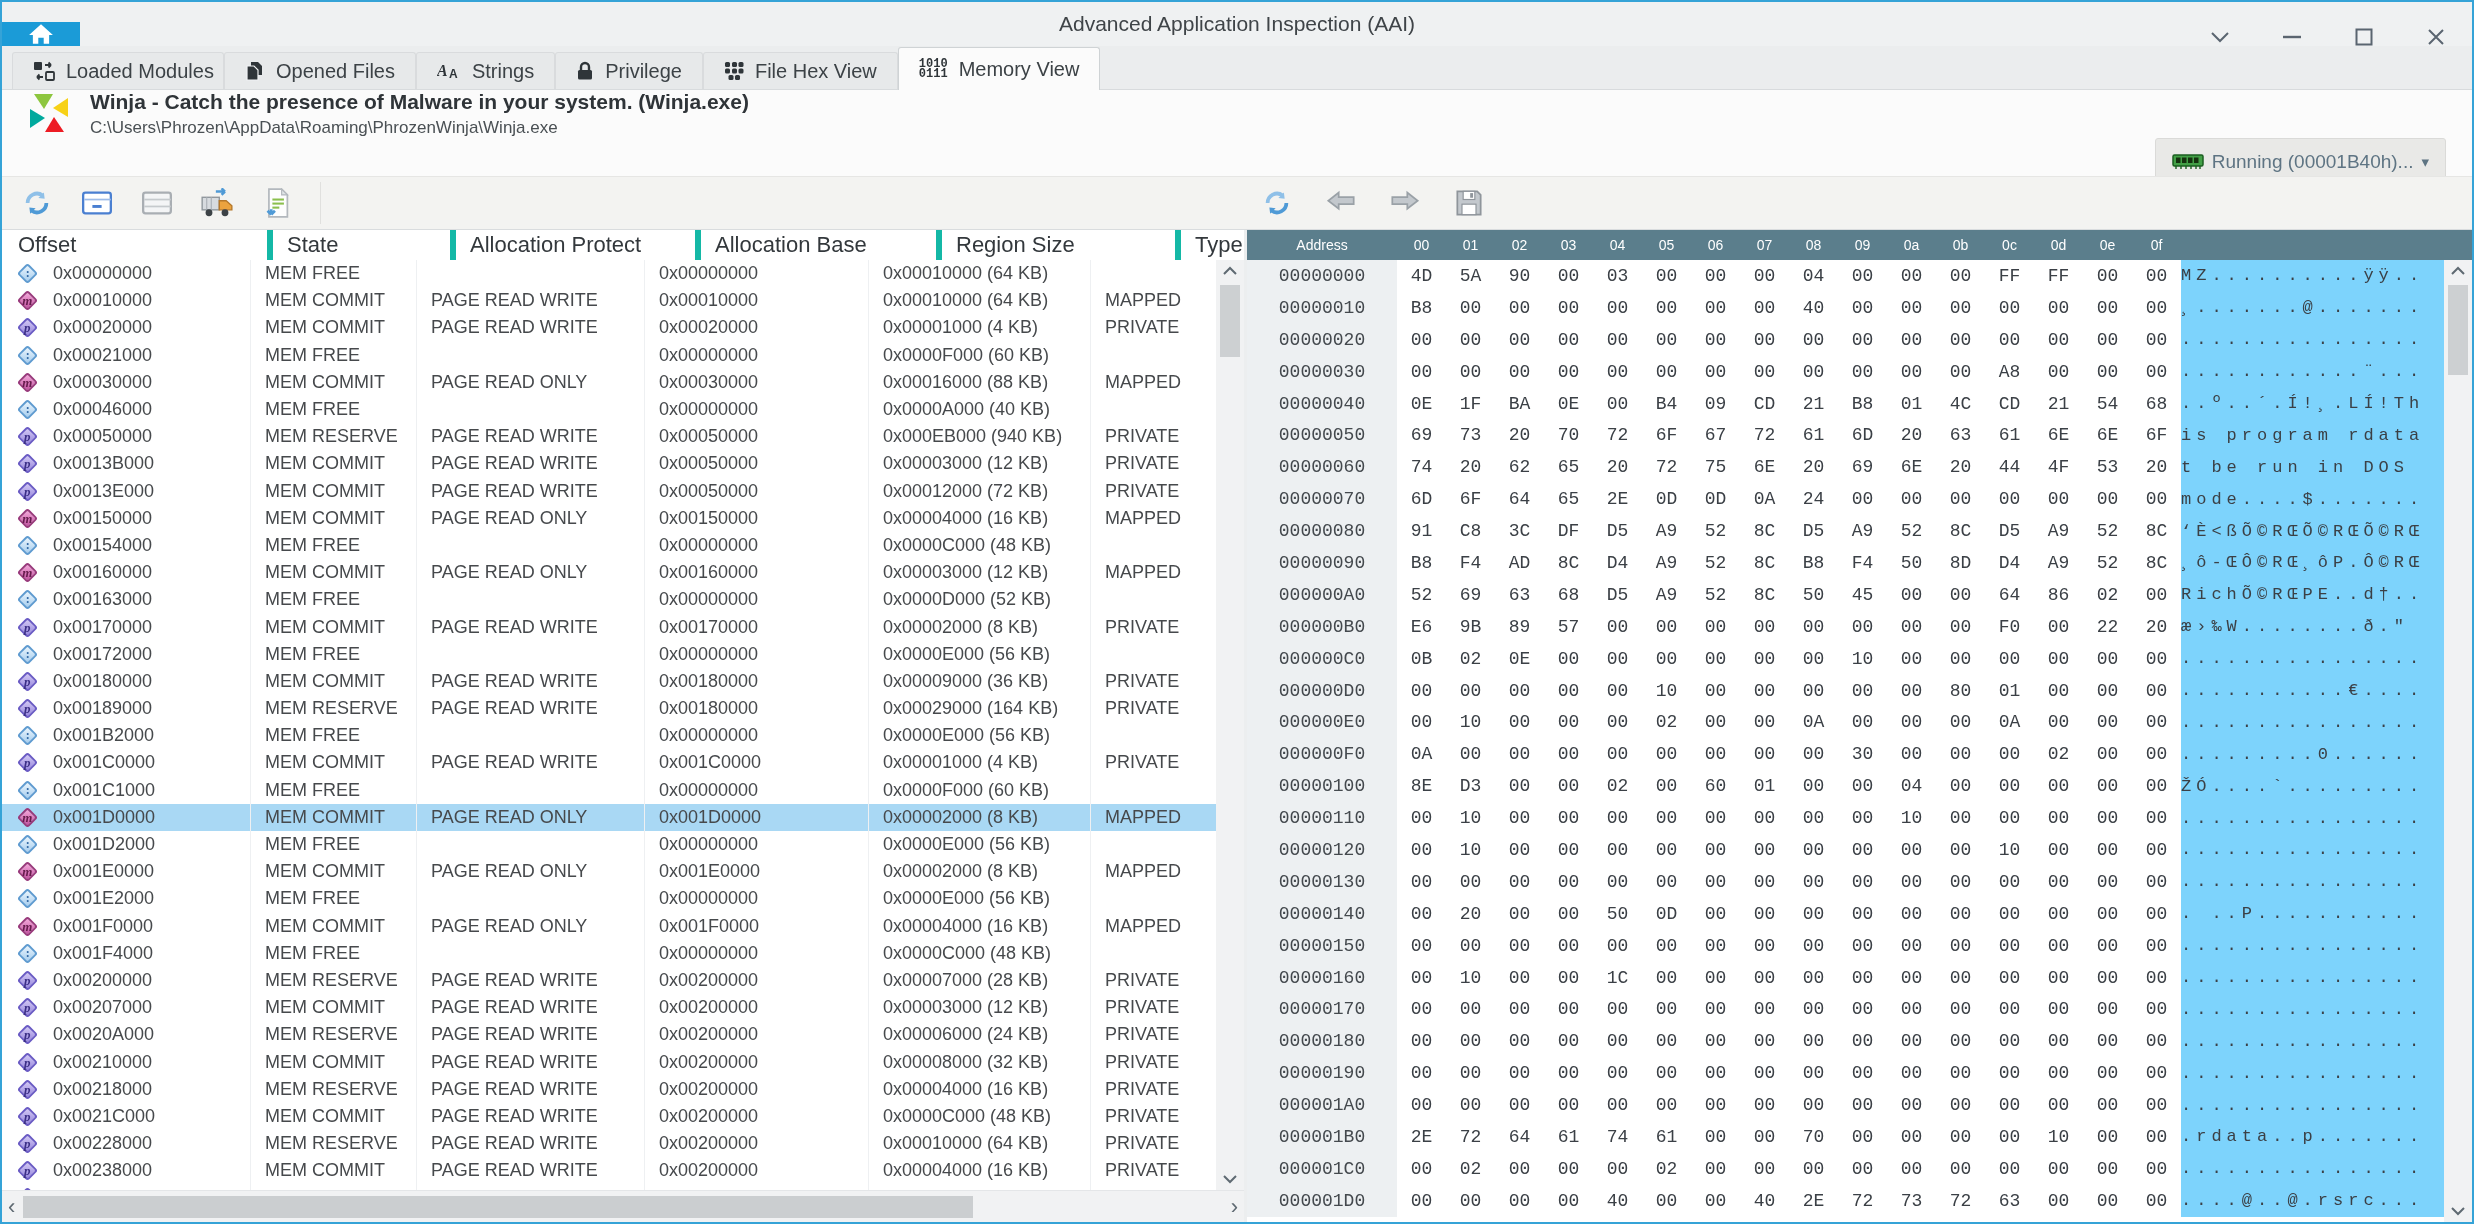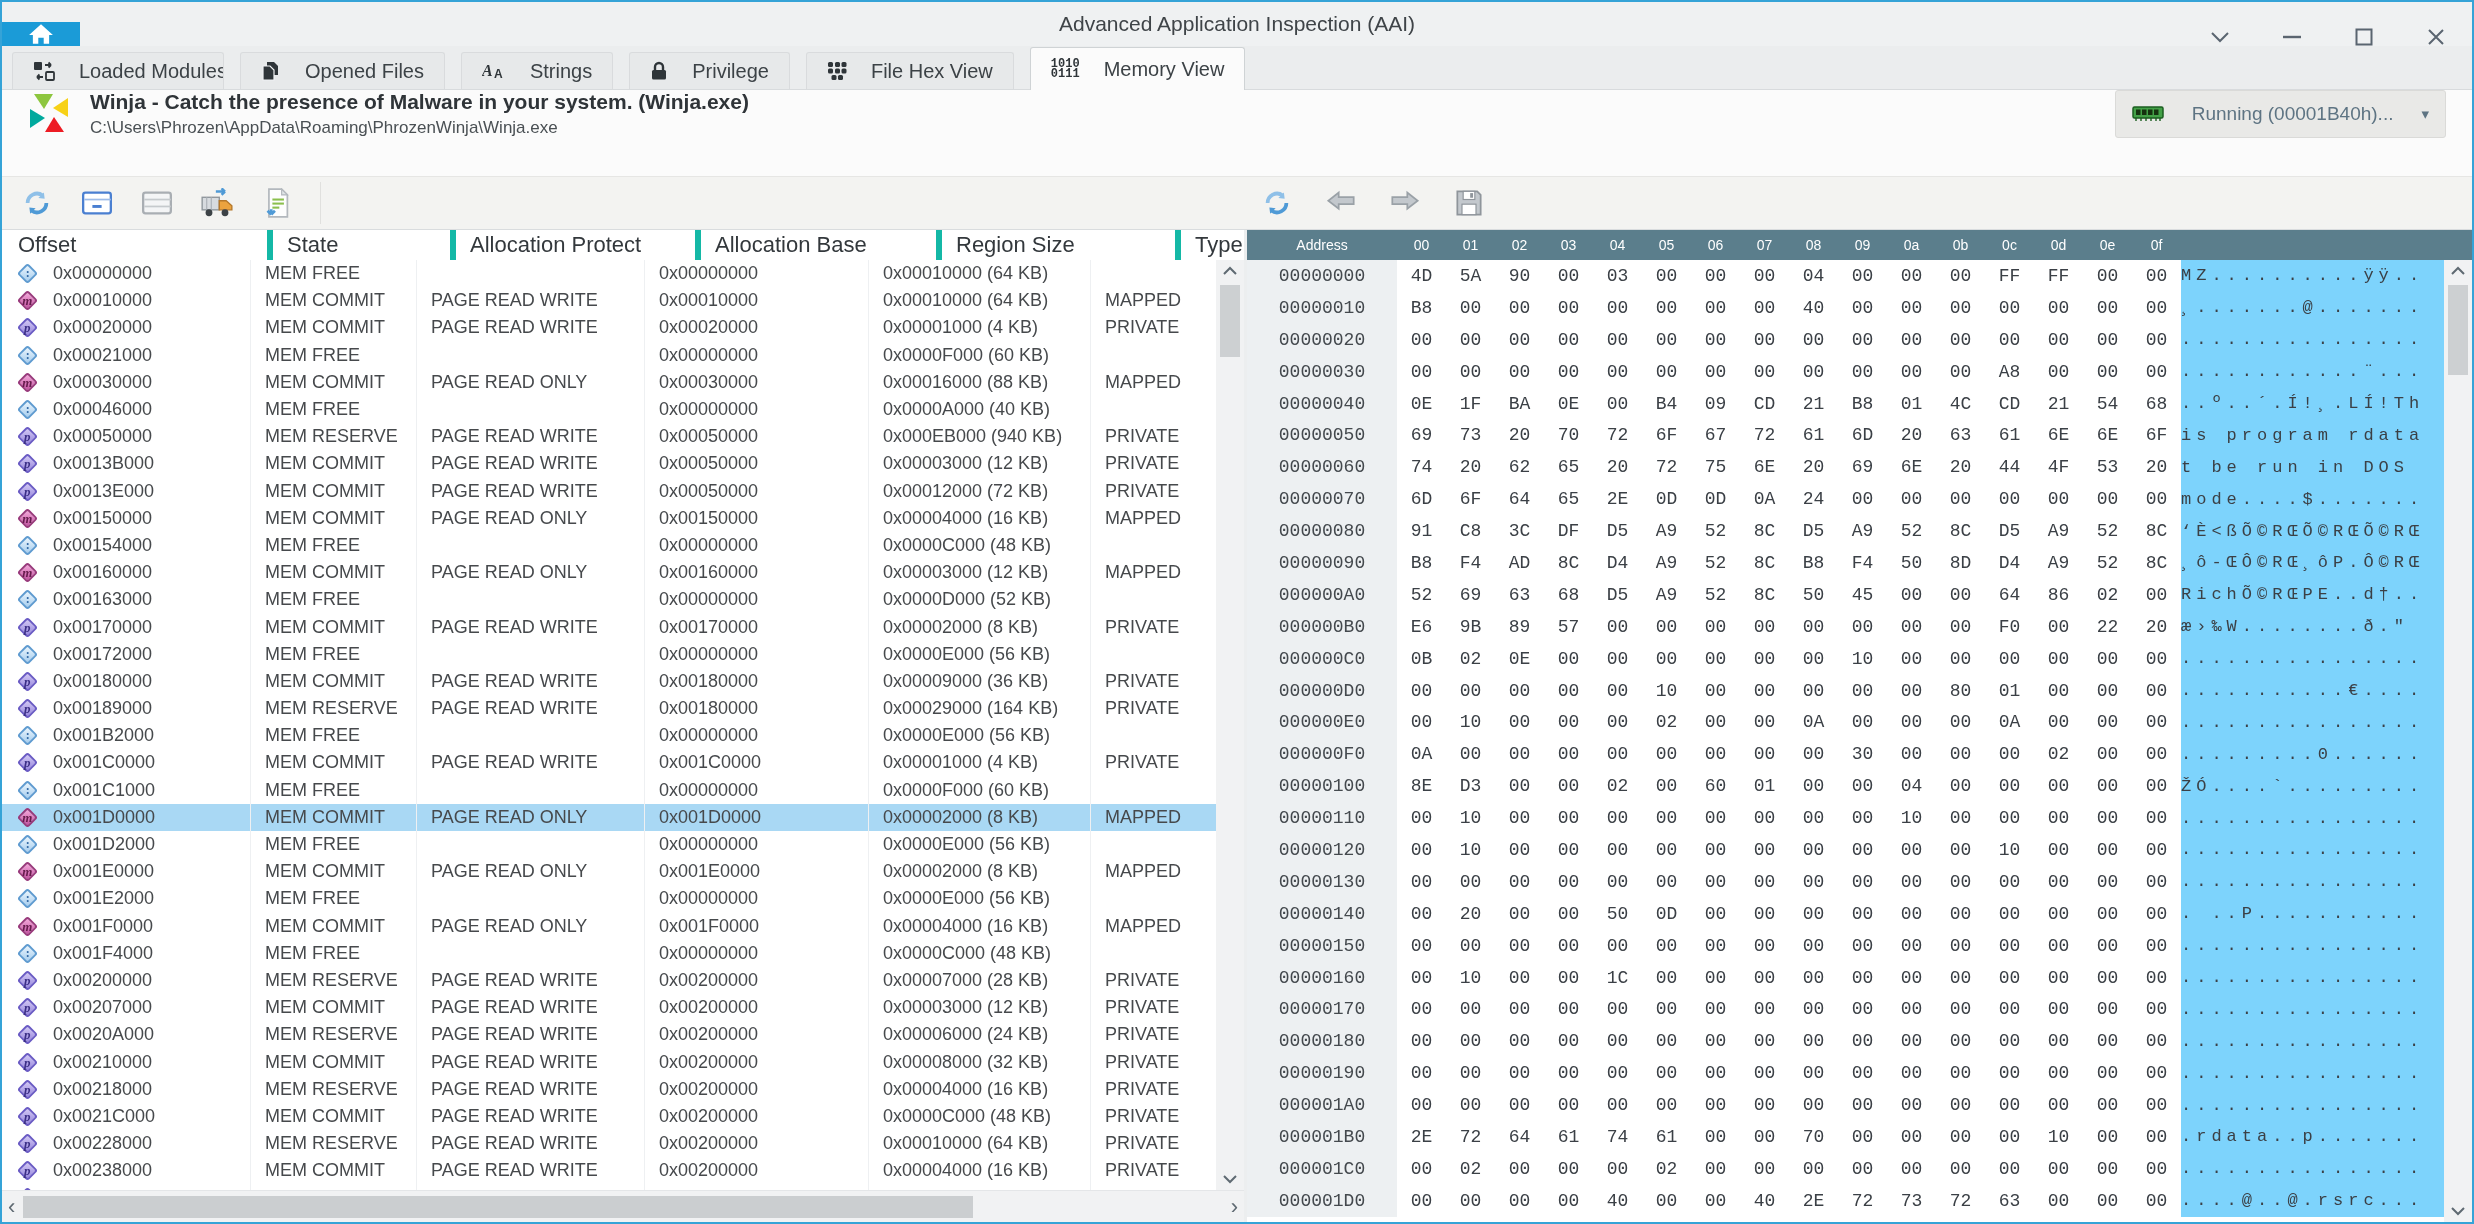--- a/index.html
+++ b/index.html
@@ -15,35 +15,35 @@
     justify-content:center; cursor:pointer; }
   .win-title { position:absolute; left:0; right:0; top:0; bottom:0; display:flex;
     align-items:center; justify-content:center; font-size:21px; color:#3f4448; pointer-events:none; }
   .win-controls { margin-left:auto; display:flex; z-index:2; }
   .win-btn { width:72px; display:flex; align-items:center; justify-content:center; }
 
   
   .tabbar { height:44px; background:#ebedee; display:flex; align-items:flex-end;
     padding-left:10px; border-bottom:1px solid #d8dbdd; flex:none; }
   .tab { height:37px; background:#e7e9ea; border:1px solid #d9dbdd; border-bottom:none;
-    border-radius:3px 3px 0 0; margin-right:16px; padding:0 20px; display:flex;
-    align-items:center; gap:24px; font-size:20px; color:#3c4246; white-space:nowrap; overflow:hidden;text-align:center; }
+    border-radius:3px 3px 0 0; margin-right:0; padding:0 20px; display:flex;
+    align-items:center; gap:11px; font-size:20px; color:#3c4246; white-space:nowrap; overflow:hidden;text-align:center; }
   .tab.active { height:43px; background:#fbfbfb; border-color:#cfd3d5; margin-bottom:-1px; z-index:2; }
   .tab .ticon { flex:none; display:flex; align-items:center; }
   .binicon { font-family:"Liberation Mono", monospace; font-weight:bold; font-size:12px;
     line-height:10px; color:#2f3539; display:flex; flex-direction:column; }
 
   
   .appheader { height:86px; background:#fbfbfb; display:flex; align-items:flex-start;
     padding:0 26px 0 24px; gap:18px; flex:none; }
   .app-title { font-size:21px; font-weight:bold; color:#2f3438; }
   .app-path { font-size:17px; color:#4a5054; margin-top:4px; }
   .proc-btn { margin-left:auto; height:48px; background:#e9e9e7; border:1px solid #dadad8;
-    border-radius:3px; padding:0 16px; display:flex; align-items:center; gap:28px;
-    font-size:19px; color:#5e7483; cursor:pointer; }
+    border-radius:3px; padding:0 16px; display:flex; align-items:center; gap:8px;
+    font-size:19px; color:#5e7483; cursor:pointer;margin-top:48px; }
   .proc-caret { font-size:15px; color:#5e7483; }
 
   
   .toolbar { height:54px; background:#f3f3f1; border-top:1px solid #e6e6e4;
     border-bottom:1px solid #d9dcde; position:relative; display:flex; align-items:center; flex:none; }
   .tb-group { display:flex; align-items:center; gap:26px; padding-left:18px; }
   .tb-group.right { position:absolute; left:1258px; padding-left:0; gap:30px; }
   .tb-btn { width:34px; height:34px; display:flex; align-items:center; justify-content:center; cursor:pointer; }
   .tb-sep { width:1px; height:42px; background:#e0e0de; }
 

